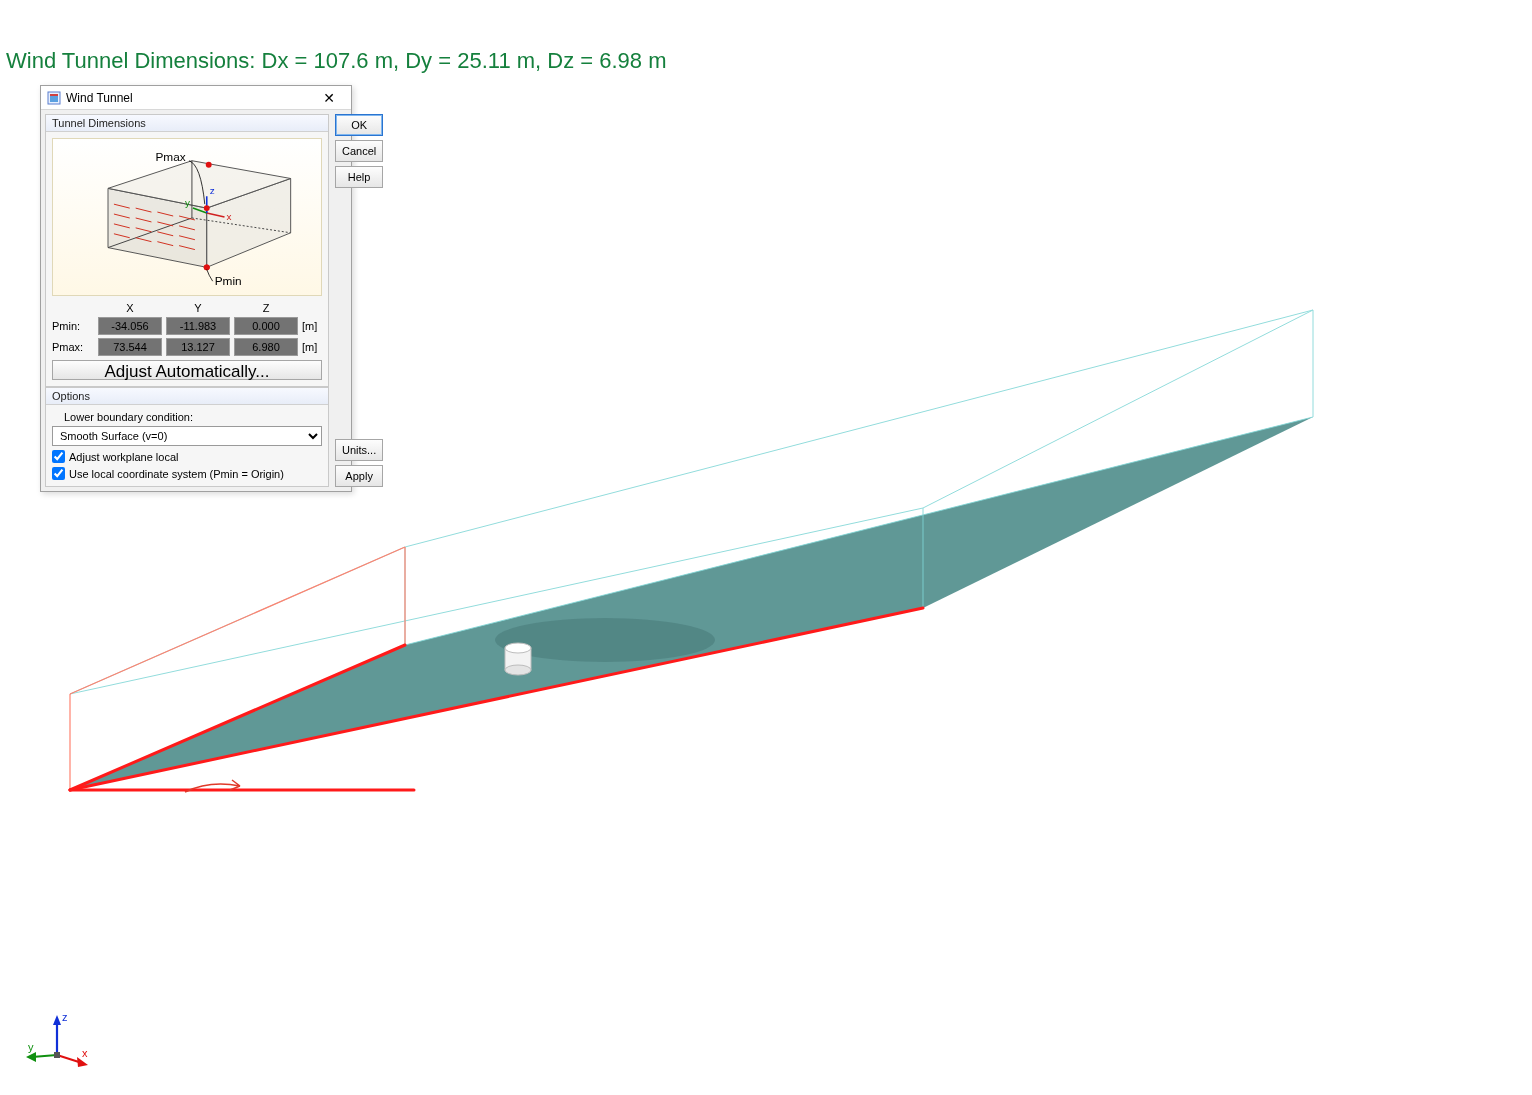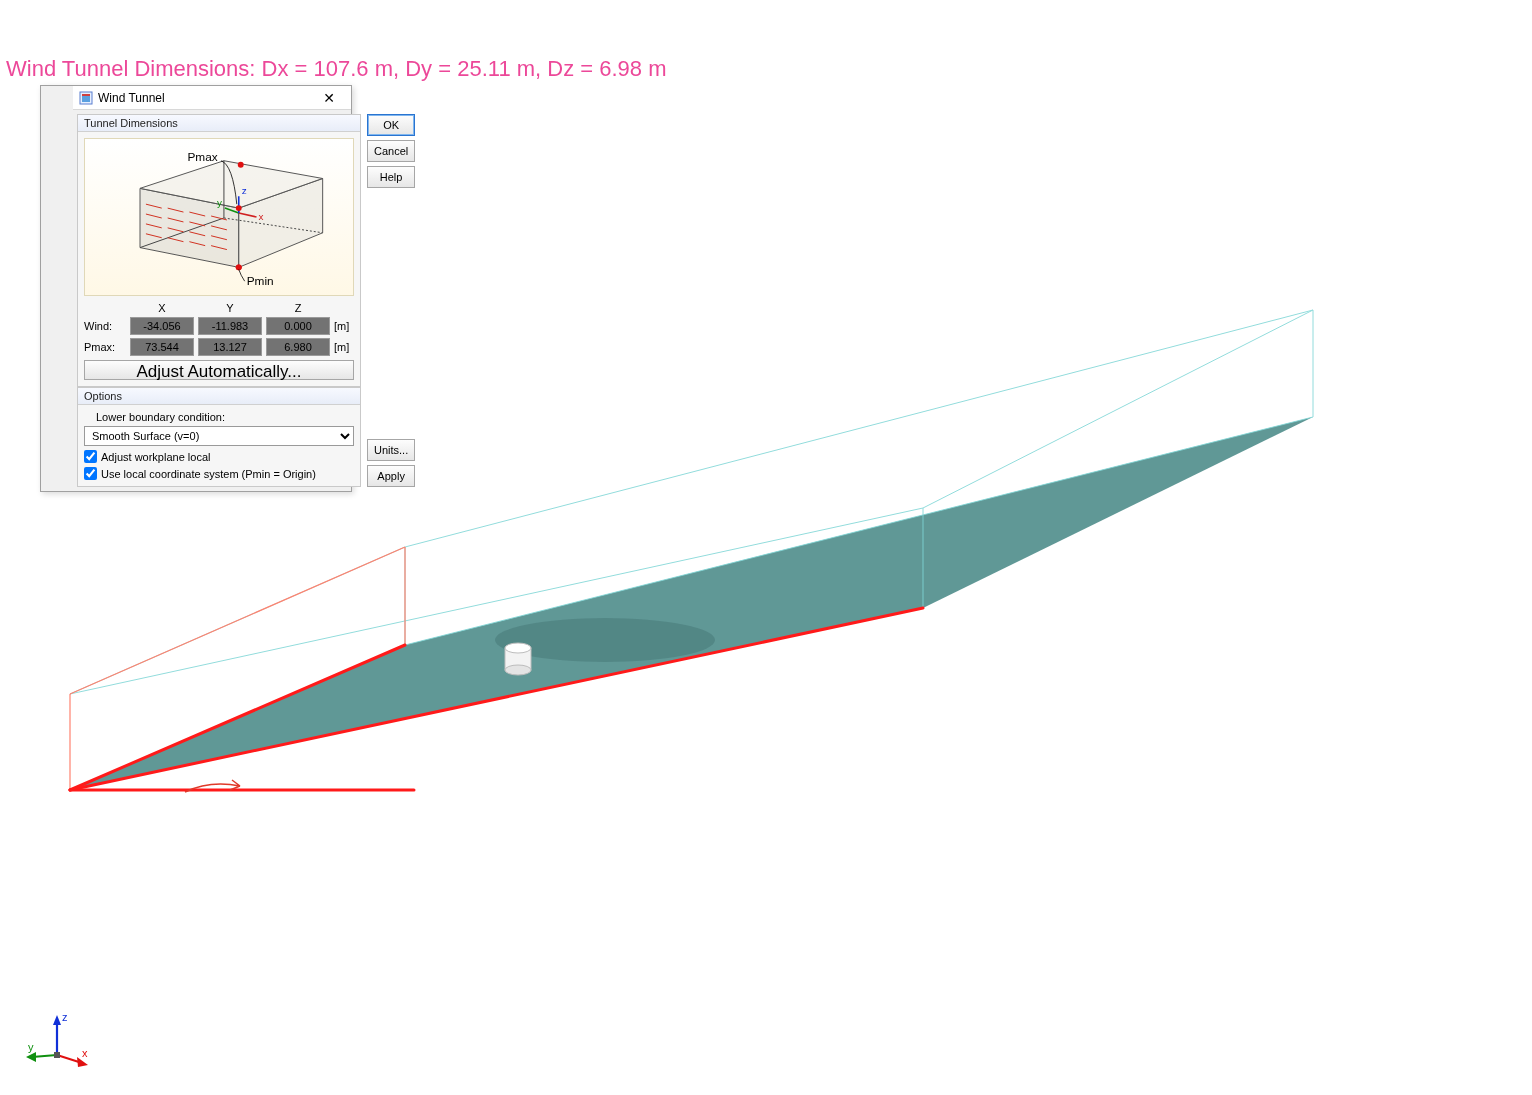--- a/index.html
+++ b/index.html
@@ -7,23 +7,23 @@
     margin: 0; padding: 0;
     width: 1532px; height: 1095px;
     font-family: "Segoe UI", Tahoma, sans-serif;
     font-size: 12px;
     background: #fff;
     overflow: hidden;
     position: relative;
   }
   .caption {
     position: absolute;
-    top: 56px; left: 6px;
+    top: 48px; left: 6px;
     font-size: 22px;
-    color: #ec4899;
+    color: #15803d;
     font-weight: 400;
   }
   .viewport-svg {
     position: absolute;
     top: 0; left: 0;
     width: 1532px; height: 1095px;
     pointer-events: none;
   }
   .axis-triad {
     position: absolute;
@@ -34,21 +34,20 @@
   
   .dialog {
     position: absolute;
     top: 85px; left: 40px;
     width: 312px;
     background: #f0f0f0;
     border: 1px solid #a0a0a0;
     box-shadow: 2px 2px 6px rgba(0,0,0,0.15);
     font-size: 11px;
     color: #000;
-    padding-left: 32px;
   }
   .titlebar {
     display: flex; align-items: center;
     height: 24px;
     padding: 0 6px;
     background: #fff;
     border-bottom: 1px solid #d8d8d8;
   }
   .titlebar .appicon {
     width: 14px; height: 14px; margin-right: 5px;
@@ -289,21 +288,21 @@
             </svg>
           </div>
 
           <div class="coord-grid">
             <span></span>
             <span class="hdr">X</span>
             <span class="hdr">Y</span>
             <span class="hdr">Z</span>
             <span></span>
 
-            <span class="rowlabel">Wind:</span>
+            <span class="rowlabel">Pmin:</span>
             <input value="-34.056" style="">
             <input value="-11.983" style="">
             <input value="0.000" style="">
             <span class="unit">[m]</span>
 
             <span class="rowlabel">Pmax:</span>
             <input value="73.544" style="">
             <input value="13.127" style="">
             <input value="6.980" style="">
             <span class="unit">[m]</span>

